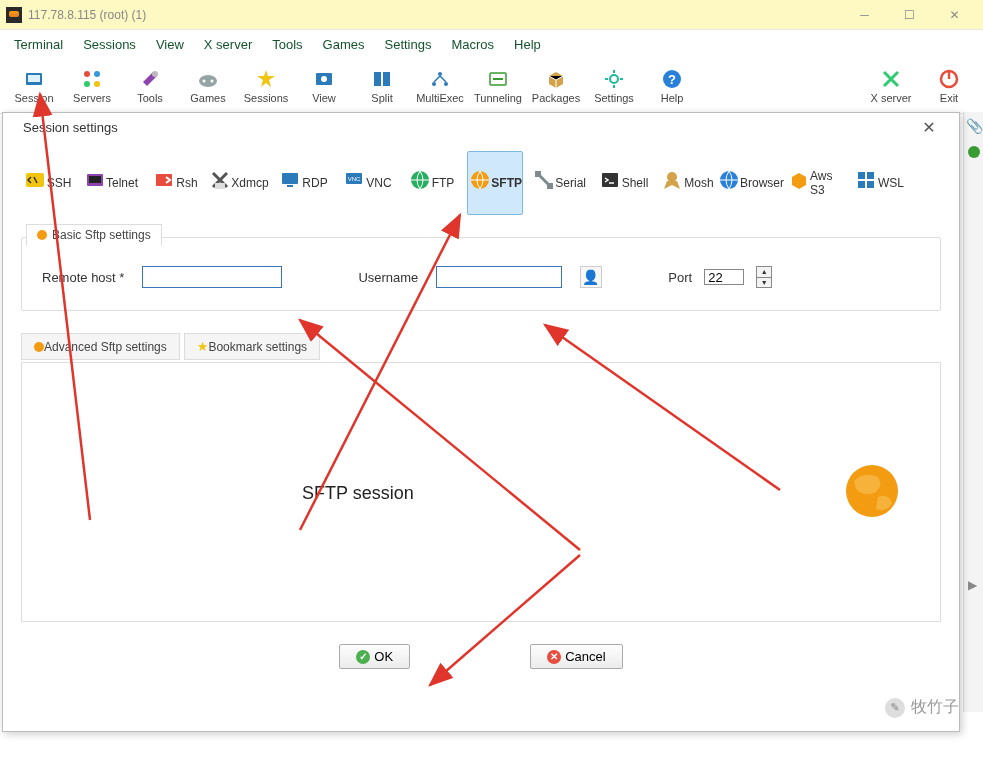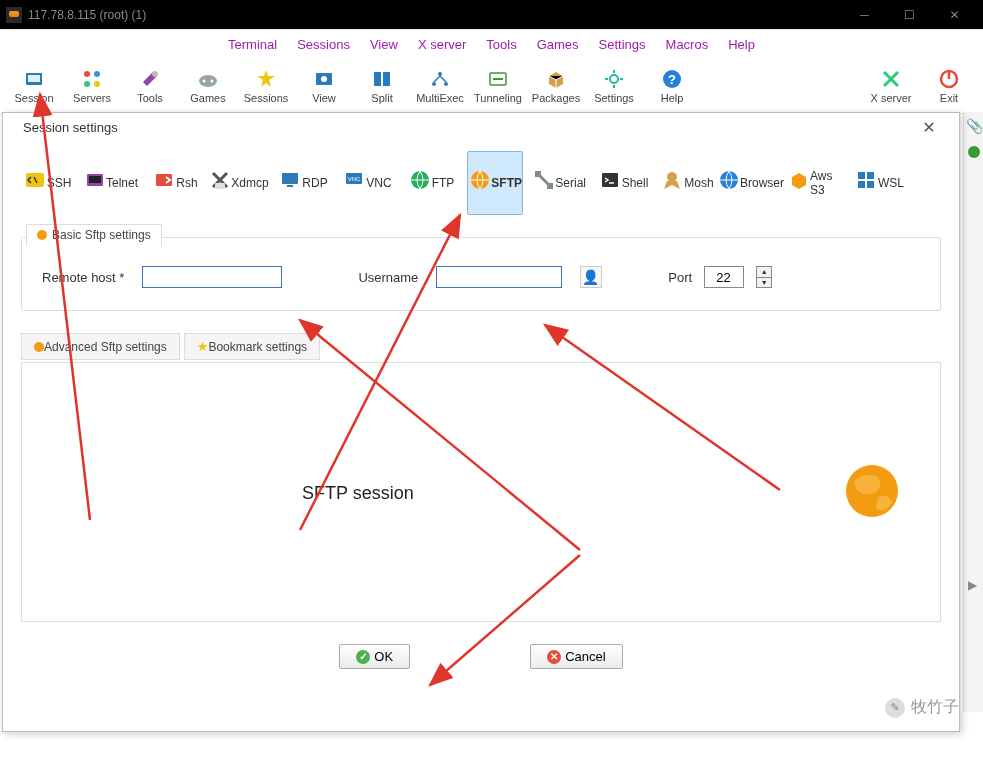--- a/index.html
+++ b/index.html
@@ -1,27 +1,27 @@
 <!DOCTYPE html>
 <html><head>
 <meta charset="utf-8">
 <style>
 * { box-sizing: border-box; margin: 0; padding: 0; font-family: "Segoe UI", Tahoma, sans-serif; }
 body { background: #fff; width: 983px; height: 760px; overflow: hidden; position: relative; }
 
 
-.titlebar { height: 30px; background: #000000; display: flex; align-items: center; padding: 0 6px; border-bottom: 1px solid #e8e8e8; color: #888; font-size: 12px; }
+.titlebar { height: 30px; background: #fef9c3; display: flex; align-items: center; padding: 0 6px; border-bottom: 1px solid #e8e8e8; color: #888; font-size: 12px; }
 .titlebar .appicon { width: 16px; height: 16px; background: #2a2a2a; margin-right: 6px; position: relative; }
 .titlebar .appicon::before { content:""; position:absolute; top:4px; left:3px; width:10px; height:6px; background: linear-gradient(#f39c12,#e67e22); border-radius:2px;}
 .titlebar .title { flex: 0 0 auto; }
 .titlebar .spacer { flex: 1; }
 .winbtn { width: 45px; height: 30px; display: flex; align-items: center; justify-content: center; color: #888; }
 
 
-.menubar { height: 28px; display: flex; align-items: center; padding: 0 4px; font-size: 13px; color: #a21caf; justify-content: center; }
+.menubar { height: 28px; display: flex; align-items: center; padding: 0 4px; font-size: 13px; color: #14532d; }
 .menubar .mi { padding: 4px 10px; }
 
 
 .maintoolbar { height: 56px; border-bottom: 1px solid #e0e0e0; display: flex; align-items: center; padding: 0 8px; gap: 6px; }
 .tb { width: 52px; height: 50px; display: flex; flex-direction: column; align-items: center; justify-content: center; font-size: 11px; color: #444; cursor: pointer; border-radius: 2px; }
 .tb .ic { width: 22px; height: 22px; margin-bottom: 3px; display:flex; align-items:center; justify-content:center; }
 .tb .lbl { line-height: 1; }
 .tbspacer { flex: 1; }
 
 
@@ -40,21 +40,21 @@
 .group { margin: 12px 18px 0 18px; border: 1px solid #ddd; border-radius: 2px; position: relative; }
 .group .tab { position: absolute; top: -14px; left: 4px; background:#fff; border:1px solid #ddd; border-bottom:1px solid #fff; padding: 3px 10px; font-size: 12px; color:#444; display:flex; align-items:center; gap:5px; }
 .group .tab .bullet { width:10px; height:10px; border-radius:50%; background:#f39c12; }
 .group .body { padding: 28px 20px 22px 20px; display:flex; align-items:center; gap:18px; font-size:13px; color:#333; }
 .field-lbl { white-space:nowrap; }
 .txt { height:22px; border:1px solid #3a74b8; background:#fff; padding:0 4px; font-size:13px; }
 .txt.rh { width:140px; }
 .txt.un { width:126px; }
 .usericon { width:22px; height:22px; border:1px solid #ccc; background:#f7f7f7; display:flex; align-items:center; justify-content:center; font-size:14px; }
 .portwrap { display:flex; align-items:center; gap:12px; }
-.port { width:40px; height:22px; border:1px solid #888; padding:0 11px; font-size:13px; }
+.port { width:40px; height:16px; border:1px solid #888; padding:0 3px; font-size:13px; }
 .spin { width:16px; height:22px; display:flex; flex-direction:column; border:1px solid #888; }
 .spin div { flex:1; display:flex; align-items:center; justify-content:center; font-size:7px; color:#333; border-bottom:1px solid #888; cursor:pointer; background:#f3f3f3;}
 .spin div:last-child { border-bottom:none; }
 
 
 .advtabs { margin: 22px 18px 0 18px; display:flex; gap:4px; }
 .advtab { padding:5px 12px; font-size:12px; color:#444; border:1px solid #ddd; background:#f5f5f5; display:flex; align-items:center; cursor:pointer; }
 .advtab .bullet { width:10px; height:10px; border-radius:50%; background:#f39c12; }
 .advtab .star { color:#f1c40f; font-size:13px; }
 

